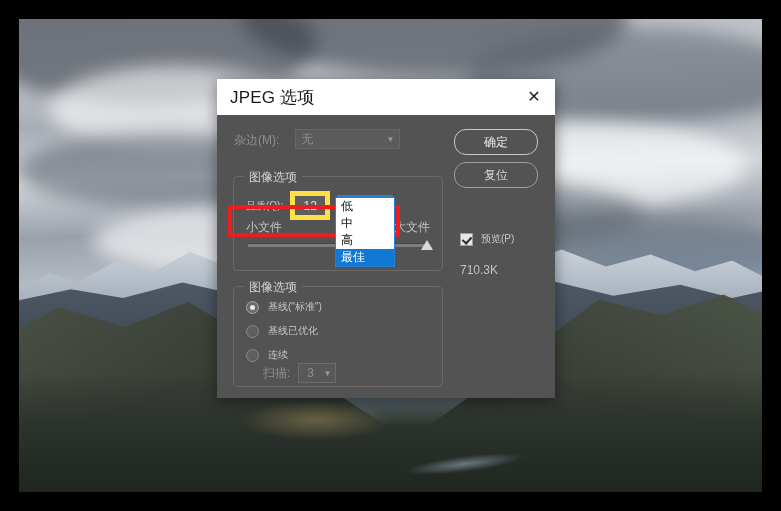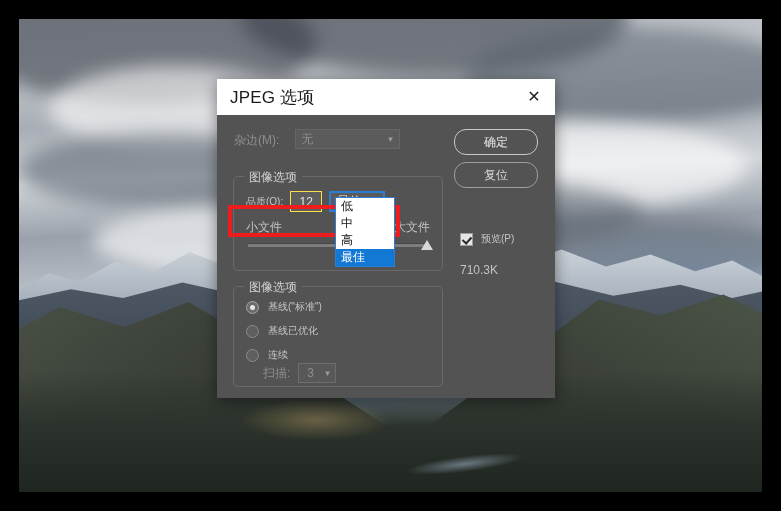--- a/index.html
+++ b/index.html
@@ -163,21 +163,21 @@
   #format-options-group { left: 16px; top: 171px; width: 208px; height: 99px; }
 
   
   #quality-row {
     position: absolute; left: 12px; top: 14px;
     display: flex; align-items: center; gap: 7px;
   }
   #quality-value {
     width: 30px; height: 19px;
     background: #5e5e5e;
-    border: 1px solid #fde047;
+    border: 5px solid #fde047;
     color: #e4e4e4; font-size: 12px;
     display: flex; align-items: center; justify-content: center;
   }
   #quality-combo {
     width: 56px; height: 21px;
     background: #5b5b5b;
     border: 1px solid #2a7fd4;
     box-shadow: 0 0 0 1px #2a7fd4 inset;
     display: flex; align-items: center; justify-content: space-between;
     padding: 0 4px 0 7px; box-sizing: border-box;

